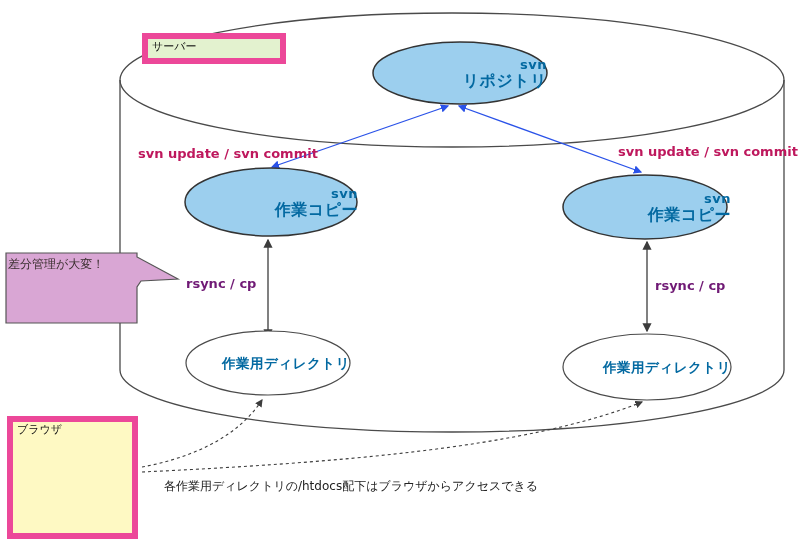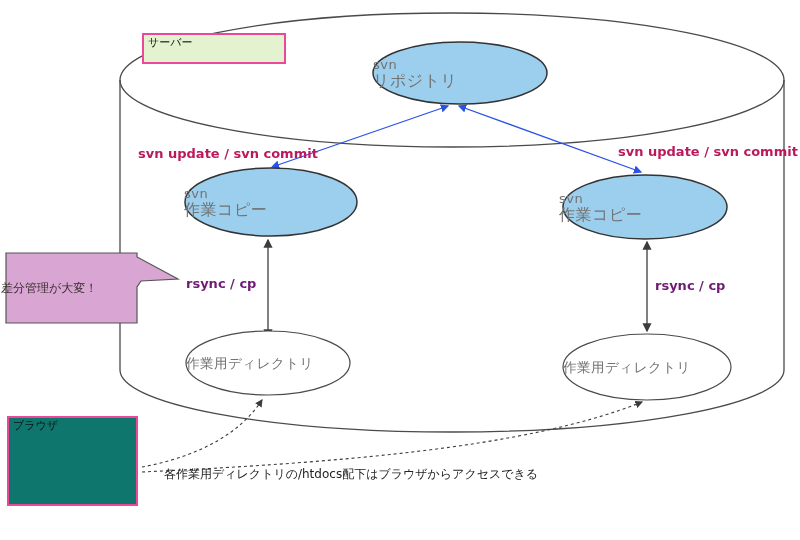--- a/index.html
+++ b/index.html
@@ -2,25 +2,25 @@
 <html><head>
 <meta charset="utf-8">
 <style>
   html,body { margin:0; padding:0; background:#ffffff; }
   .stage {
     position:relative; width:800px; height:540px; background:#ffffff;
     font-family:"DejaVu Sans","Liberation Sans",sans-serif; overflow:hidden;
   }
   .stage svg { position:absolute; left:0; top:0; }
   .box-label {
-    position:absolute; box-sizing:border-box; border:2px solid #ec4899;
+    position:absolute; box-sizing:border-box; border:6px solid #ec4899;
     font-size:11px; color:#111111; padding:1px 4px; line-height:14px;
   }
   .node-label {
-    position:absolute; text-align:left; font-weight:normal; color:#737373;
+    position:absolute; text-align:right; font-weight:bold; color:#0369a1;
     letter-spacing:0.5px;
   }
   .node-label .ln1 { display:block; font-size:13px; line-height:15px; }
   .node-label .ln2 { display:block; font-size:16px; line-height:17px; }
   .edge-label { position:absolute; font-weight:bold; font-size:13px; color:#701a75; white-space:nowrap; }
   .edge-label.accent-blue { color:#be185d; }
   .callout-text { position:absolute; font-size:12px; color:#3a2f2f; white-space:nowrap; }
   .note-text { position:absolute; font-size:12px; color:#222222; white-space:nowrap; }
 </style>
 </head>
@@ -55,21 +55,21 @@
     <ellipse cx="645" cy="207" rx="82" ry="32" stroke="#333333" stroke-width="1.5" fill="#9ccfee"></ellipse>
     <ellipse cx="268" cy="363" rx="82" ry="32" stroke="#4a4a4a" stroke-width="1.2" fill="#ffffff"></ellipse>
     <ellipse cx="647" cy="367" rx="84" ry="33" stroke="#4a4a4a" stroke-width="1.2" fill="#ffffff"></ellipse>
 
     <polygon points="6,253 137,253 137,257 178,279 141,281 137,287 137,323 6,323" stroke="#555555" stroke-width="1.2" fill="#d9a6d4"></polygon>
   </svg>
 
   <div class="box-label" style="left:142px; top:33px; width:144px; height:31px; background:#e3f2cf;">
     <span>サーバー</span>
   </div>
-  <div class="box-label" style="left:7px; top:416px; width:131px; height:90px; background:#0f766e;">
+  <div class="box-label" style="left:7px; top:416px; width:131px; height:123px; background:#fef9c3;">
     <span>ブラウザ</span>
   </div>
 
   <div class="node-label" style="left:373px; top:57px; width:174px;">
     <span class="ln1">svn</span>
     <span class="ln2">リポジトリ</span>
   </div>
   <div class="node-label" style="left:184px; top:186px; width:174px;">
     <span class="ln1">svn</span>
     <span class="ln2">作業コピー</span>
@@ -79,16 +79,16 @@
     <span class="ln2">作業コピー</span>
   </div>
   <div class="node-label" style="left:186px; top:355px; width:164px; font-size:13.5px;">作業用ディレクトリ</div>
   <div class="node-label" style="left:563px; top:359px; width:168px; font-size:13.5px;">作業用ディレクトリ</div>
 
   <div class="edge-label accent-blue" style="left:138px; top:146px;">svn update / svn commit</div>
   <div class="edge-label accent-blue" style="left:618px; top:144px;">svn update / svn commit</div>
   <div class="edge-label" style="left:186px; top:276px;">rsync / cp</div>
   <div class="edge-label" style="left:655px; top:278px;">rsync / cp</div>
 
-  <div class="callout-text" style="left:1px; top:256px;margin-top:24px;">差分管理が大変！</div>
-  <div class="note-text" style="left:164px; top:466px;">各作業用ディレクトリの/htdocs配下はブラウザからアクセスできる</div>
+  <div class="callout-text" style="left:8px; top:256px;">差分管理が大変！</div>
+  <div class="note-text" style="left:164px; top:478px;">各作業用ディレクトリの/htdocs配下はブラウザからアクセスできる</div>
 
 </div>
 
 </body></html>

